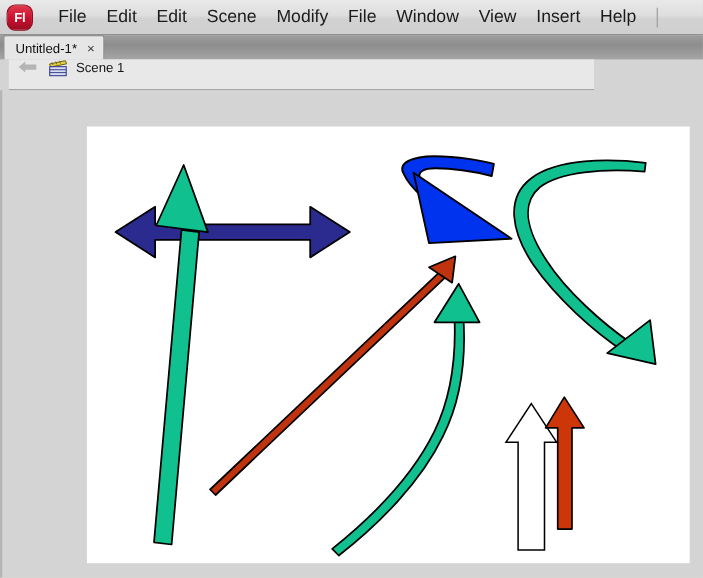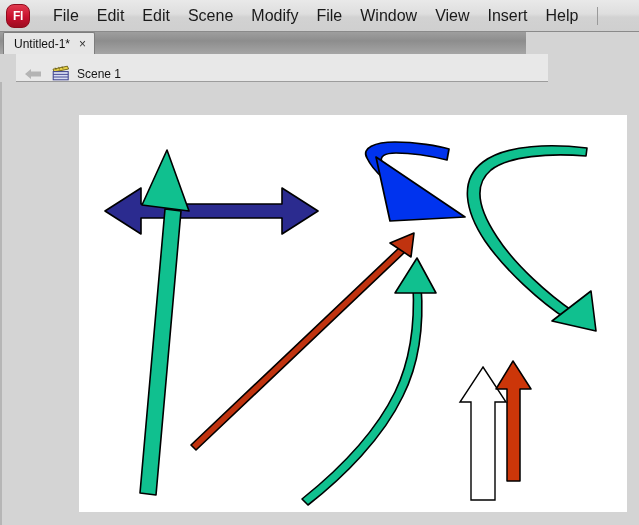--- a/index.html
+++ b/index.html
@@ -66,21 +66,21 @@
     width: 1px;
     height: 18px;
     background: #9a9a9a;
     margin-left: 10px;
   }
 
   
   .tabstrip {
     position: absolute;
     left: 0; top: 32px;
-    width: 526px;
+    width: 639px;
     height: 22px;
     background: linear-gradient(to bottom, #9e9e9e 0%, #8d8d8d 40%, #a5a5a5 100%);
     box-sizing: border-box;
   }
   .doc-tab {
     position: absolute;
     left: 3px; top: 0;
     height: 22px;
     padding: 0 8px 0 10px;
     background: #e6e6e6;
@@ -101,27 +101,27 @@
   .tab-close {
     font-size: 12px;
     color: #333;
     line-height: 1;
     cursor: pointer;
   }
 
   
   .scenebar {
     position: absolute;
-    left: 16px; top: 54px;
+    left: 8px; top: 54px;
     width: 532px;
     height: 28px;
     background: #e8e8e8;
     border-bottom: 1px solid #9c9c9c;
     display: flex;
-    align-items: flex-end;
+    align-items: flex-start;
     box-sizing: border-box;
   }
   .back-arrow {
     margin-left: 8px;
     width: 18px;
     height: 14px;
     display: flex;
     align-items: center;
     cursor: pointer;
   }

